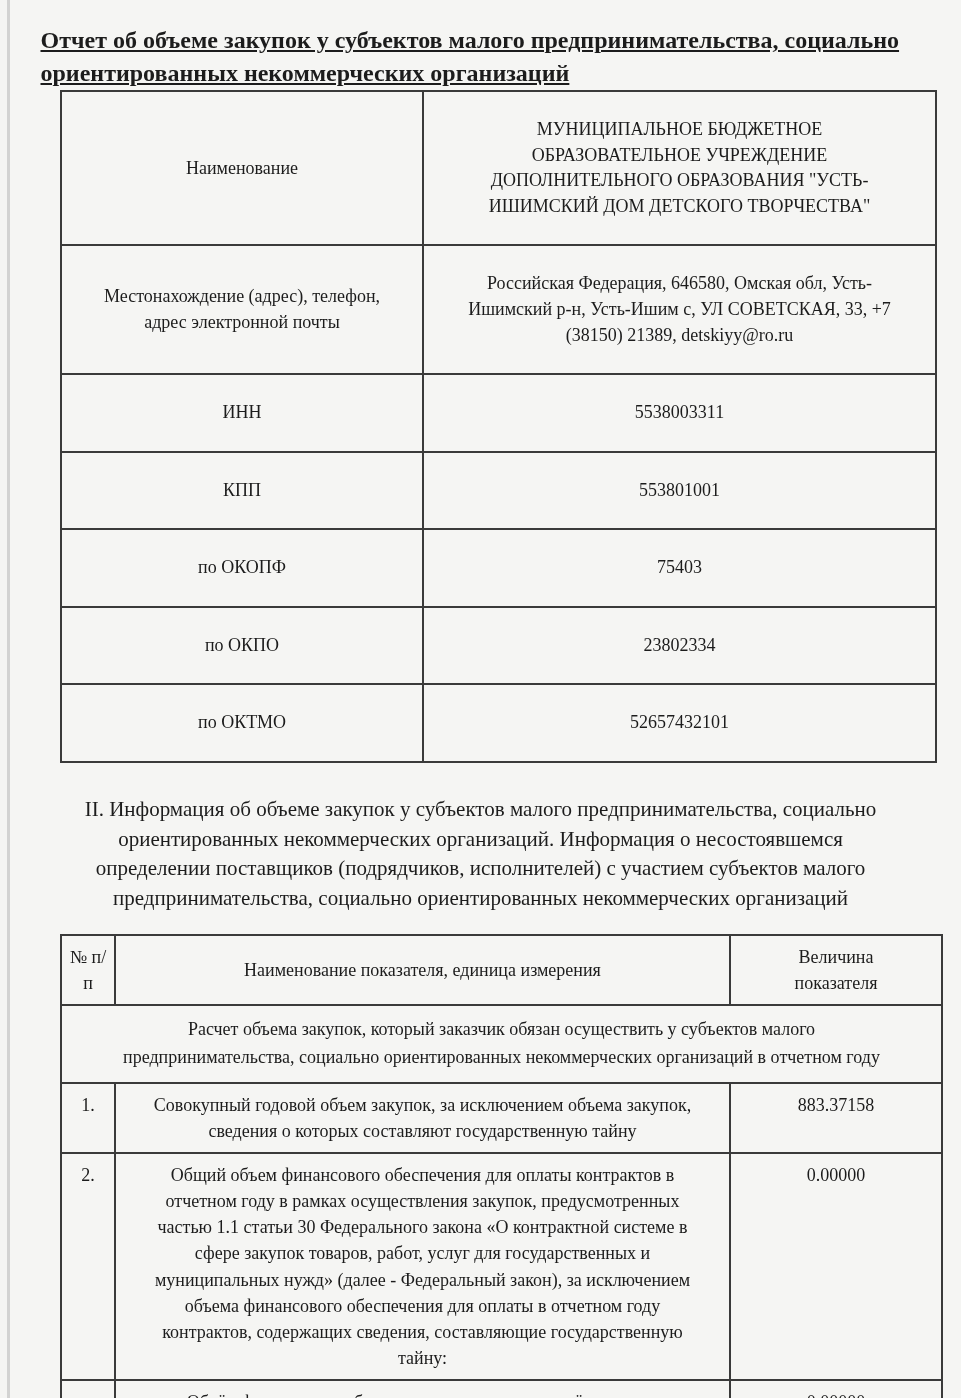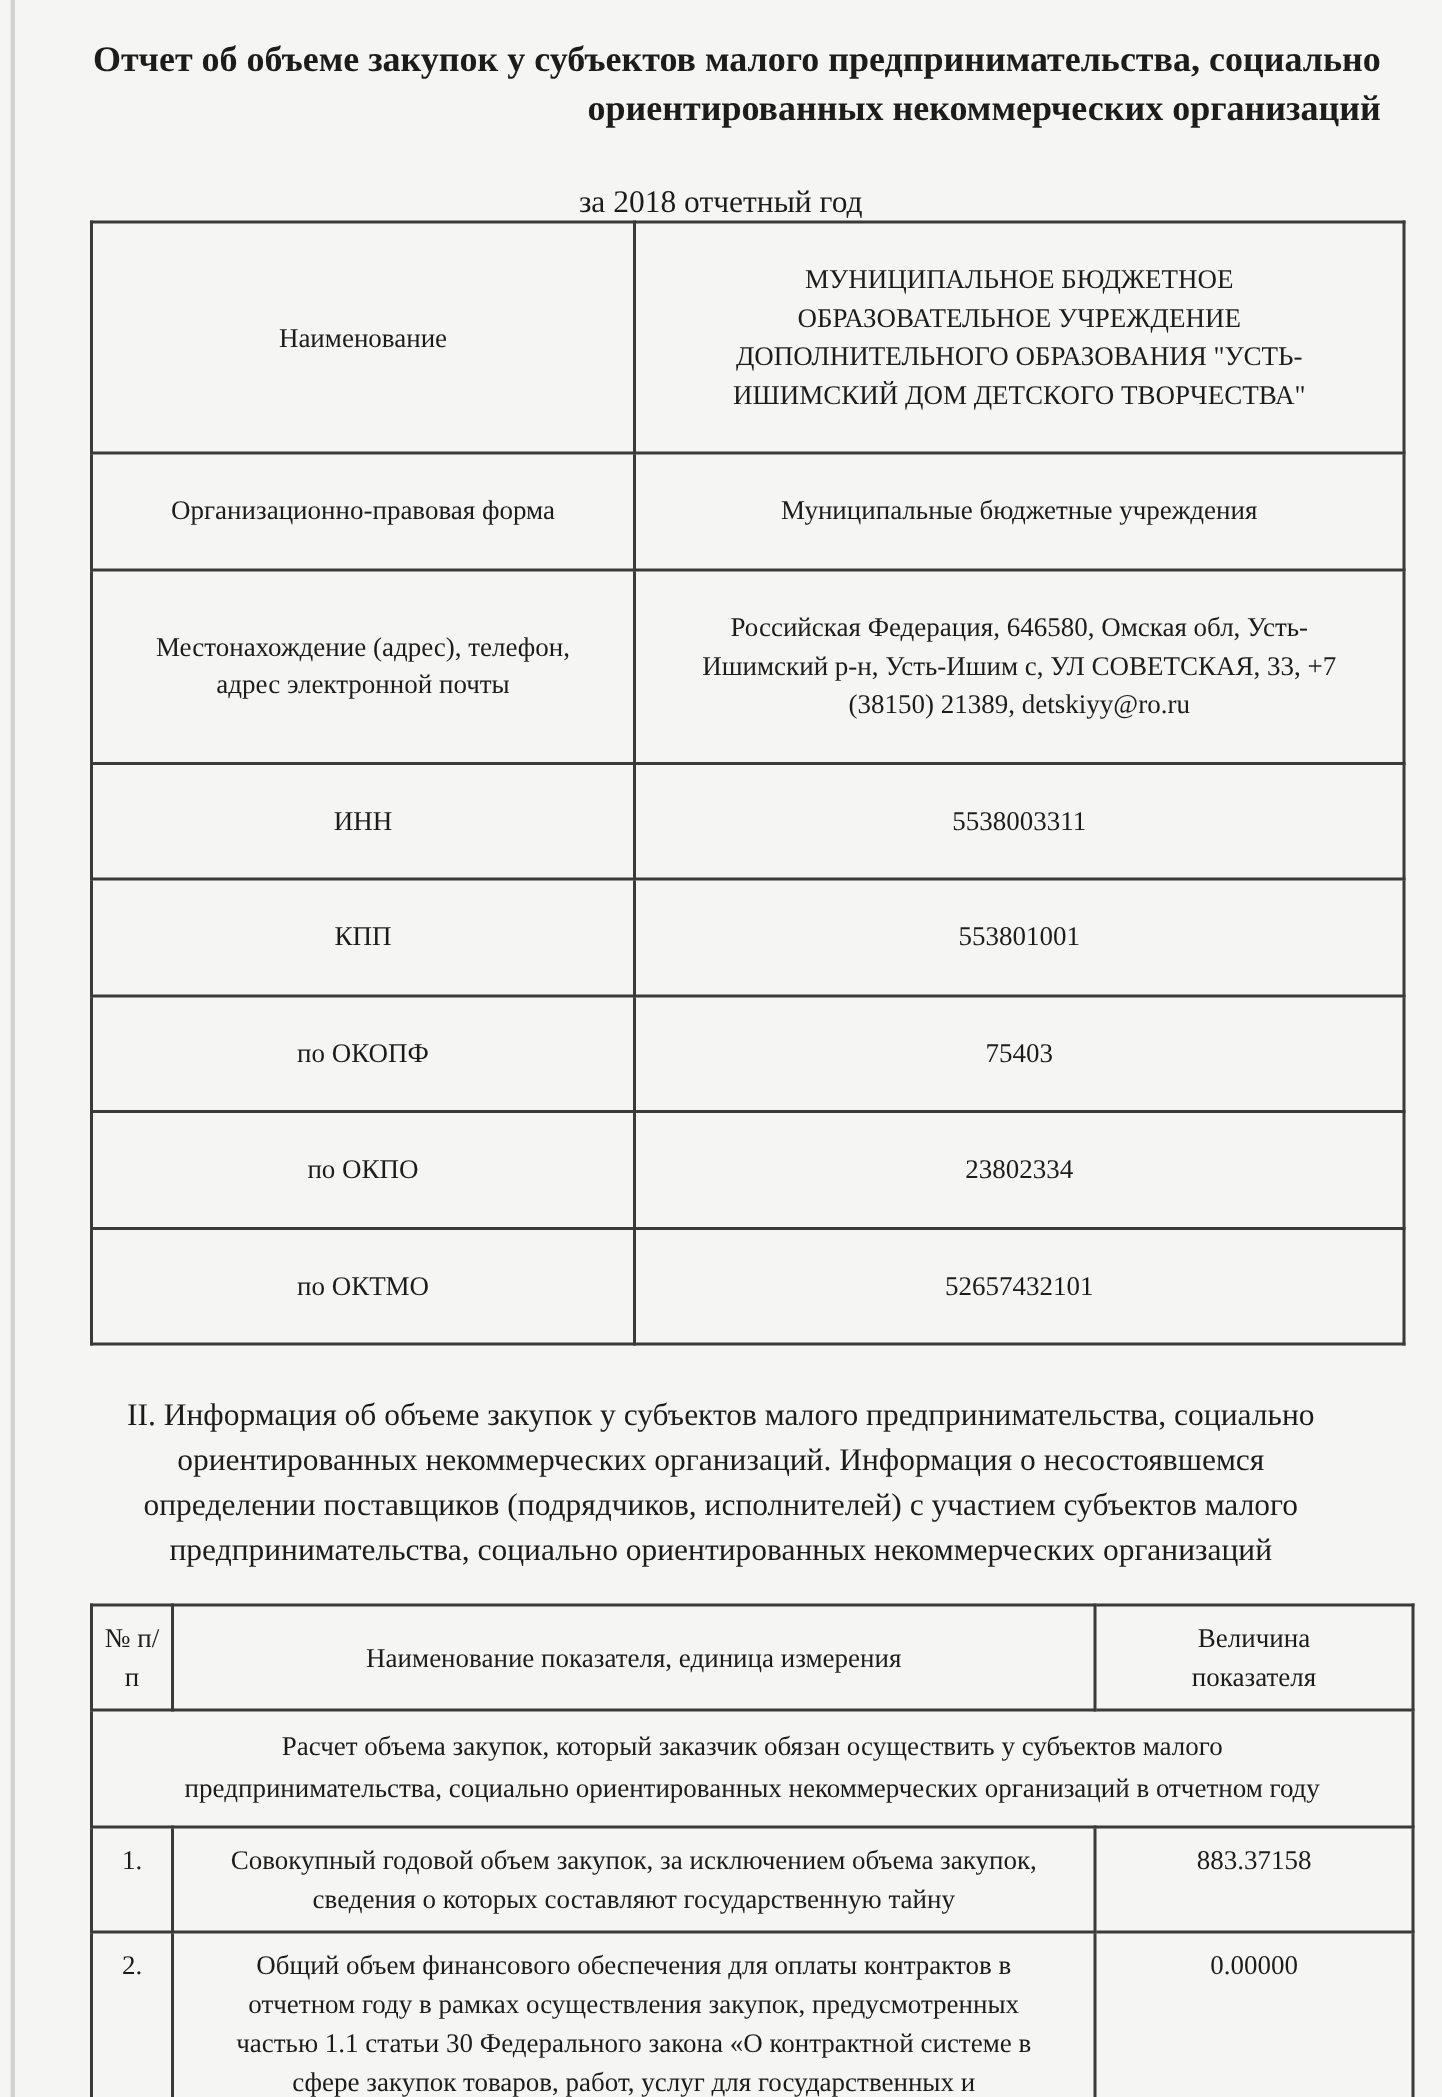--- a/index.html
+++ b/index.html
@@ -19,24 +19,25 @@
     position: absolute;
     left: 7px;
     top: 0;
     width: 3px;
     height: 100%;
     background: rgba(150,150,150,0.35);
   }
   .doc-title {
     font-size: 24px;
     font-weight: bold;
-    text-align: right;
+    text-align: left;
     max-width: 880px;
     margin: 24px auto 0;
     line-height: 1.38;
+    text-decoration: underline;
   }
   .doc-subtitle {
     font-size: 21px;
     font-weight: normal;
     text-align: center;
     margin: 32px 0 0;
   }
   .s1-heading {
     font-size: 21px;
     font-weight: normal;
@@ -89,32 +90,27 @@
   .t2 td.group { padding: 10px 58px; line-height: 1.55; }
   .t2 tr.vt td { vertical-align: top; }
 </style>
 </head>
 <body>
 
 <div>
   <div class="scan-edge"></div>
 
   <h1 class="doc-title">Отчет об объеме закупок у субъектов малого предпринимательства, социально ориентированных некоммерческих организаций</h1>
-  <p class="doc-subtitle">за 2018 отчетный год</p>
 
 
   <table class="t1">
     <tbody>
       <tr>
         <td class="c1">Наименование</td>
         <td class="c2">МУНИЦИПАЛЬНОЕ БЮДЖЕТНОЕ ОБРАЗОВАТЕЛЬНОЕ УЧРЕЖДЕНИЕ ДОПОЛНИТЕЛЬНОГО ОБРАЗОВАНИЯ "УСТЬ-ИШИМСКИЙ ДОМ ДЕТСКОГО ТВОРЧЕСТВА"</td>
-      </tr>
-      <tr>
-        <td class="c1">Организационно-правовая форма</td>
-        <td class="c2">Муниципальные бюджетные учреждения</td>
       </tr>
       <tr>
         <td class="c1">Местонахождение (адрес), телефон, адрес электронной почты</td>
         <td class="c2">Российская Федерация, 646580, Омская обл, Усть-Ишимский р-н, Усть-Ишим с, УЛ СОВЕТСКАЯ, 33, +7 (38150) 21389, detskiyy@ro.ru</td>
       </tr>
       <tr>
         <td class="c1">ИНН</td>
         <td class="c2">5538003311</td>
       </tr>
       <tr>

